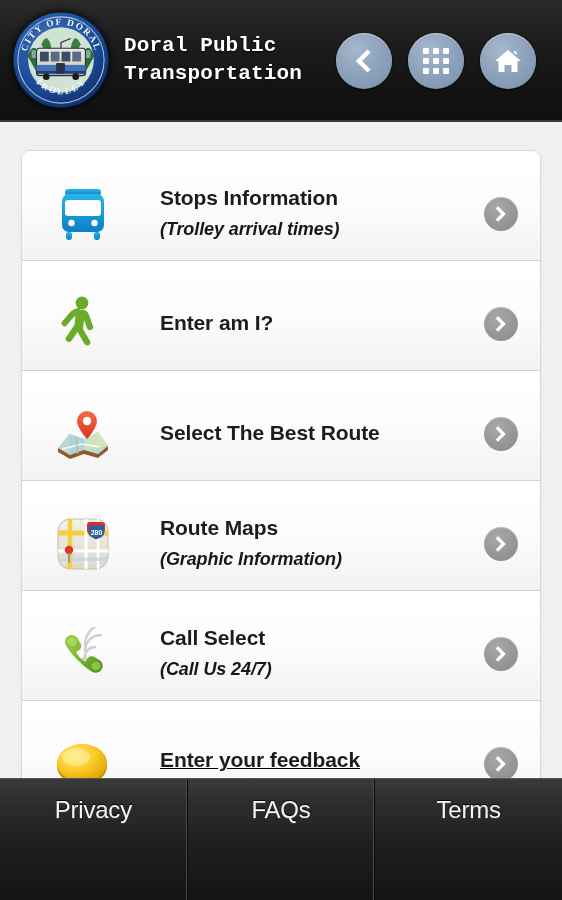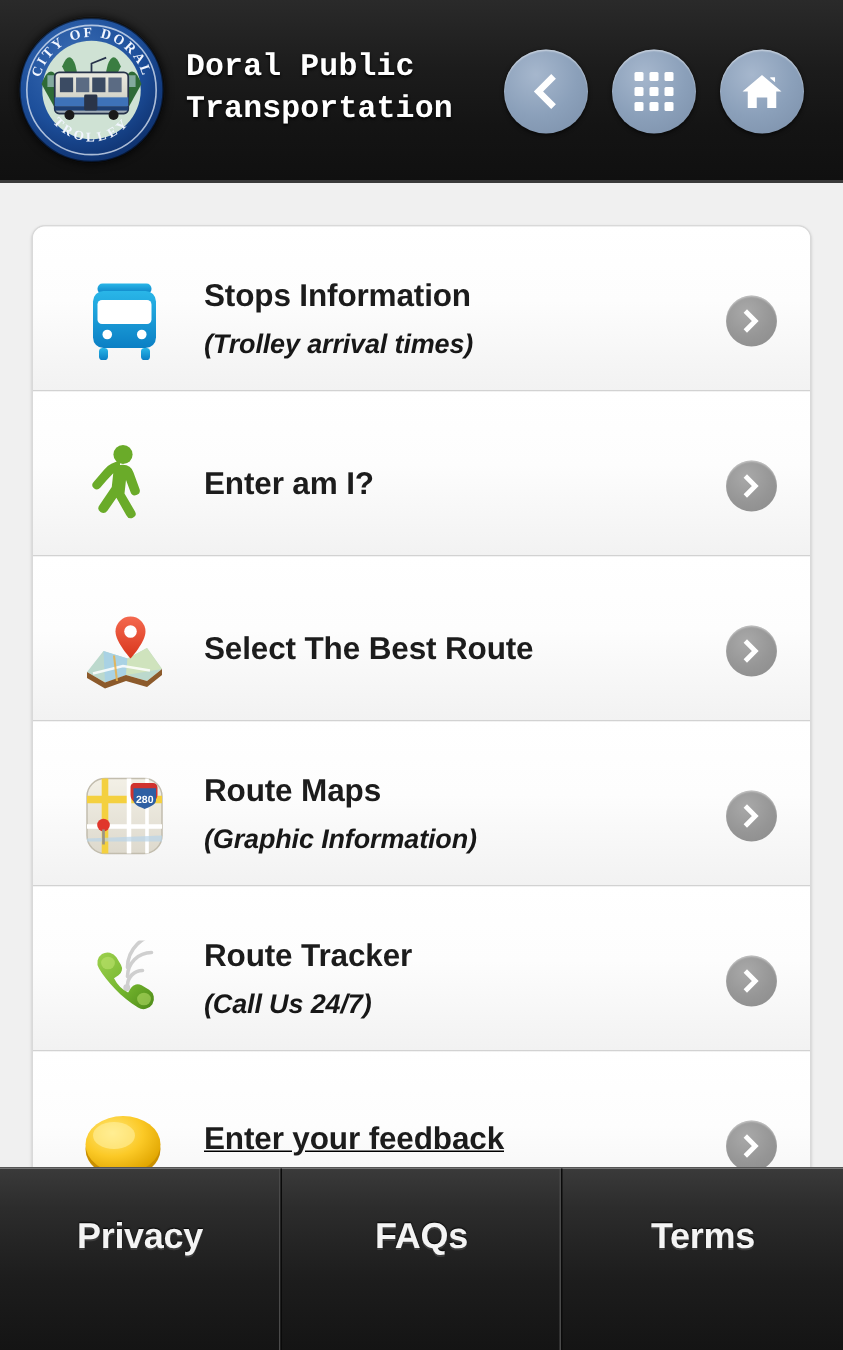--- a/index.html
+++ b/index.html
@@ -107,20 +107,21 @@
   }
   .row {
     position: relative;
     height: 110px;
     box-sizing: border-box;
     display: flex;
     align-items: center;
     padding: 16px 18px 0 30px;
     background: linear-gradient(180deg, #ffffff 0%, #fdfdfd 45%, #f2f2f2 100%);
     border-bottom: 1px solid #d2d2d2;
+    gap: 24px;
   }
   .row:last-child { border-bottom: none; text-decoration: underline; }
   .row-icon {
     width: 62px;
     height: 62px;
     flex: none;
     display: flex;
     align-items: center;
     justify-content: center;
     margin-right: 22px;
@@ -173,24 +174,23 @@
     justify-content: center;
     padding-top: 17px;
     border-right: 1px solid #0a0a0a;
     box-shadow: inset -1px 0 0 #4a4a4a;
     box-sizing: border-box;
   }
   .tab:last-child { border-right: none; box-shadow: none; }
   .tab-label {
     color: #f4f4f4;
     font-size: 24px;
-    font-weight: bold;
+    font-weight: normal;
     text-shadow: 0 -1px 1px rgba(0,0,0,.95), 0 1px 0 rgba(255,255,255,.12);
     letter-spacing: -.2px;
-    margin-top: 15px;
   }
 </style>
 </head>
 <body>
 
 <div id="app">
 
   <div class="header">
 
     <div class="logo">
@@ -425,21 +425,21 @@
 
             <path d="M13 9 a7 7 0 0 1 9.6 2.2 l3 5 a5.2 5.2 0 0 1 -1.6 7 l-3 1.9
                      a22 22 0 0 0 9.4 9.6 l2-3.2 a5.2 5.2 0 0 1 7-1.6 l5 3
                      a7 7 0 0 1 2.2 9.6 a7 7 0 0 1 -9.6 2.2
                      C26 38 16 27 11 18.6 A7 7 0 0 1 13 9 z" fill="url(#phg)"></path>
             <ellipse cx="17" cy="15" rx="4.6" ry="4.2" fill="#b8e06a" opacity=".65"></ellipse>
             <ellipse cx="41" cy="39" rx="4.6" ry="4.2" fill="#b8e06a" opacity=".55"></ellipse>
           </svg>
         </span>
         <span class="row-text">
-          <span class="row-title">Route Tracker</span>
+          <span class="row-title">Call Select</span>
           <span class="row-sub" style="display:block">(Call Us 24/7)</span>
         </span>
         <span class="chevron">
           <svg width="16" height="16" viewBox="0 0 16 16">
             <path d="M5 2.5 L10.5 8 L5 13.5" fill="none" stroke="#fff" stroke-width="3.2" stroke-linecap="square"></path>
           </svg>
         </span>
       </div>
 
       <div class="row">

